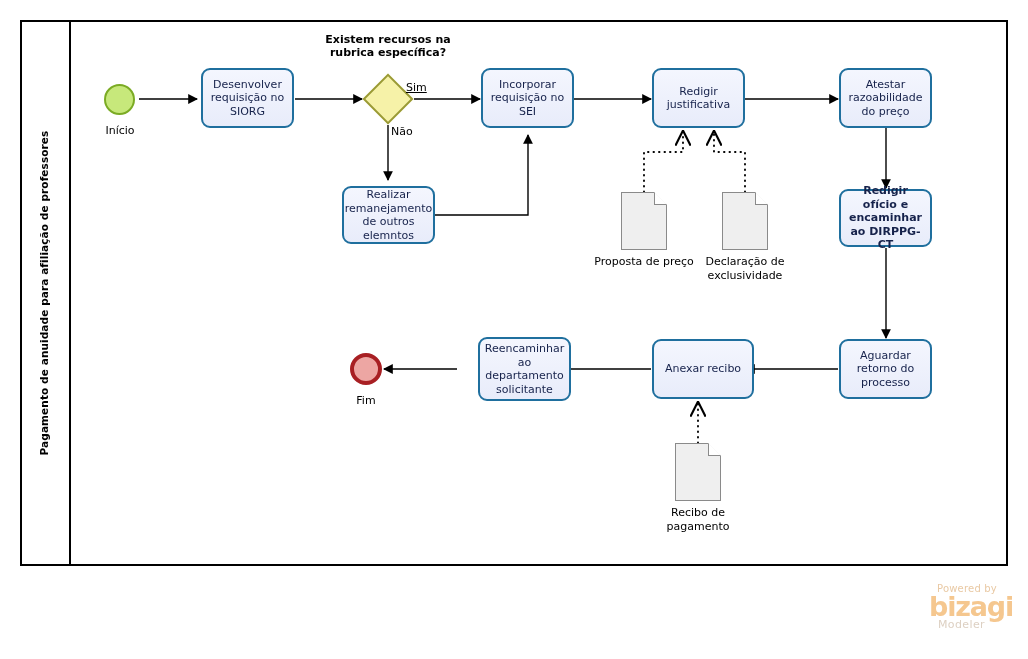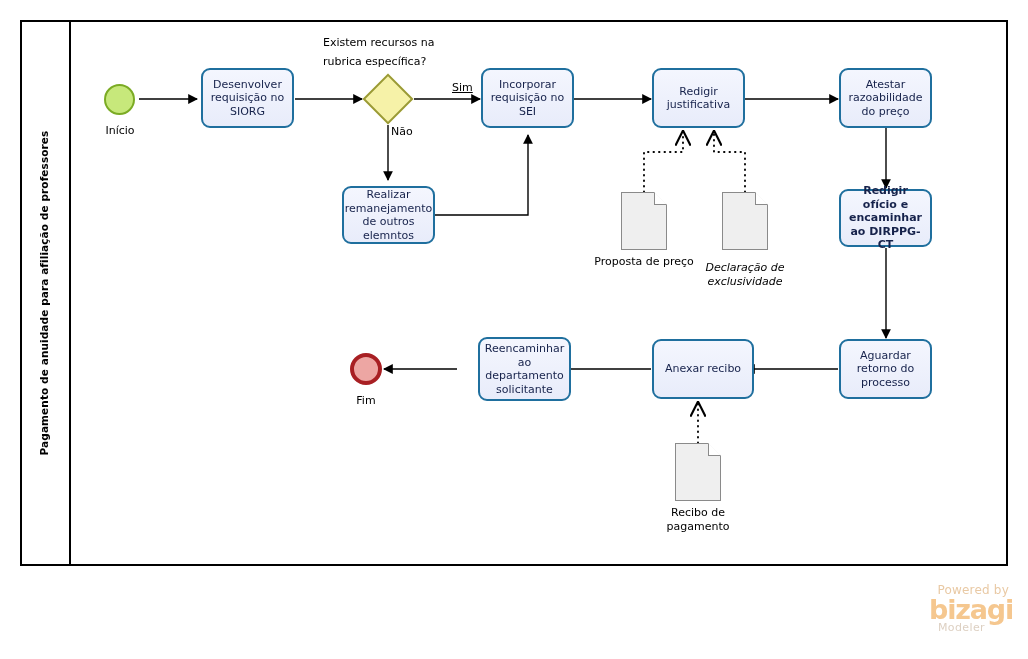--- a/index.html
+++ b/index.html
@@ -91,24 +91,25 @@
   
   .gateway {
     position: absolute;
     box-sizing: border-box;
     background: #f6f2a8;
     border: 2px solid #9a9a36;
     transform: rotate(45deg);
   }
   .gateway-label {
     position: absolute;
-    text-align: left;
-    font-size: 11px;
-    line-height: 19px;
-    color: #000000;
+    text-align: center;
+    font-size: 11px;
+    line-height: 13px;
+    color: #000000;
+    font-weight: bold;
   }
 
   
   .dataobj {
     position: absolute;
     box-sizing: border-box;
     width: 46px;
     height: 58px;
   }
   .dataobj .body {
@@ -159,24 +160,24 @@
   
   .bizagi {
     position: absolute;
     left: 893px;
     top: 583px;
     width: 120px;
     height: 52px;
     text-align: right;
   }
   .bizagi .powered {
-    font-size: 12px;
+    font-size: 10px;
     color: #e9c9a4;
     letter-spacing: 0.2px;
-    margin: 0 4px 0 0;
+    margin: 0 16px 0 0;
   }
   .bizagi .wordmark {
     font-size: 27px;
     font-weight: bold;
     color: #f5c78f;
     letter-spacing: -1.2px;
     line-height: 25px;
     margin: 0;
   }
   .bizagi .modeler {
@@ -238,21 +239,21 @@
     <path d="M 698 443 L 698 403" stroke="#000" stroke-width="1.9" fill="none" stroke-dasharray="0.5 5" stroke-linecap="round" marker-end="url(#openarrow)"></path>
   </svg>
 
   <div class="event event-start" style="left:104px; top:84px; width:31px; height:31px;"></div>
   <div class="event-label" style="left:84px; top:124px; width:72px;">Início</div>
 
   <div class="task" style="left:201px; top:68px; width:93px; height:60px;">Desenvolver requisição no SIORG</div>
 
   <div class="gateway" style="left:370px; top:81px; width:36px; height:36px;"></div>
   <div class="gateway-label" style="left:323px; top:33px; width:130px;">Existem recursos na rubrica específica?</div>
-  <div class="flow-label" style="left:452px; top:81px;text-decoration:underline;">Sim</div>
+  <div class="flow-label" style="left:406px; top:81px;text-decoration:underline;">Sim</div>
   <div class="flow-label" style="left:391px; top:125px;">Não</div>
 
   <div class="task" style="left:481px; top:68px; width:93px; height:60px;">Incorporar requisição no SEI</div>
 
   <div class="task" style="left:652px; top:68px; width:93px; height:60px;">Redigir justificativa</div>
 
   <div class="task" style="left:342px; top:186px; width:93px; height:58px;">Realizar remanejamento de outros elemntos</div>
 
   <div class="task" style="left:839px; top:68px; width:93px; height:60px;">Atestar razoabilidade do preço</div>
 
@@ -270,21 +271,21 @@
   <div class="dataobj" style="left:621px; top:192px;">
     <div class="body"></div>
     <div class="fold"></div>
   </div>
   <div class="dataobj-label" style="left:594px; top:255px; width:100px;">Proposta de preço</div>
 
   <div class="dataobj" style="left:722px; top:192px;">
     <div class="body"></div>
     <div class="fold"></div>
   </div>
-  <div class="dataobj-label" style="left:695px; top:261px; width:100px;font-style:italic;">Declaração de exclusividade</div>
+  <div class="dataobj-label" style="left:695px; top:255px; width:100px;">Declaração de exclusividade</div>
 
   <div class="dataobj" style="left:675px; top:443px;">
     <div class="body"></div>
     <div class="fold"></div>
   </div>
   <div class="dataobj-label" style="left:648px; top:506px; width:100px;">Recibo de pagamento</div>
 
   <div class="bizagi">
     <p class="powered">Powered by</p>
     <p class="wordmark">bizagi</p>

